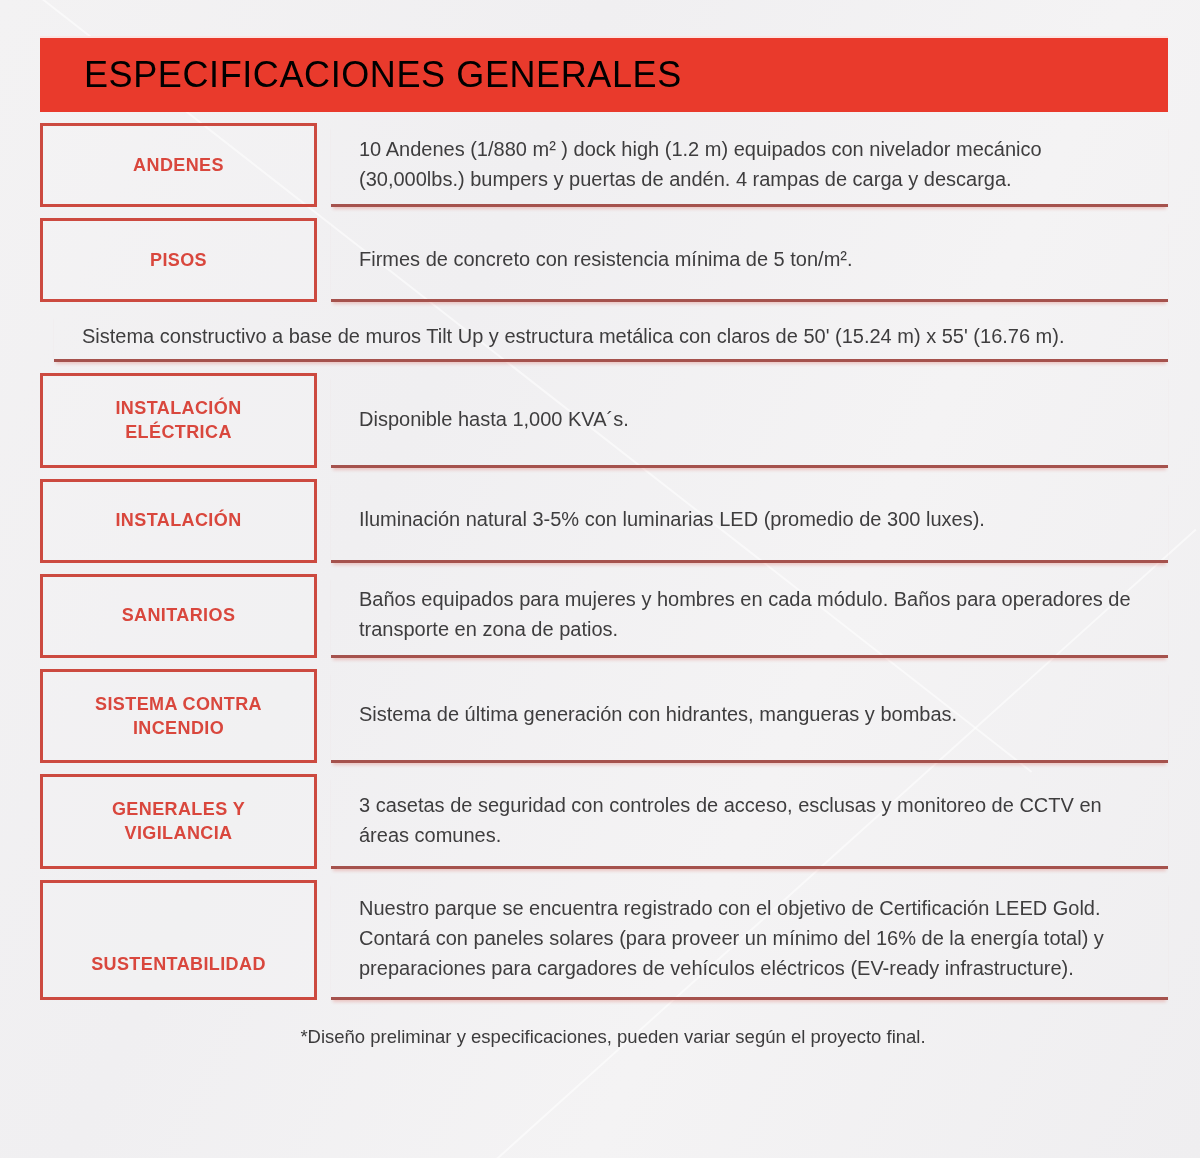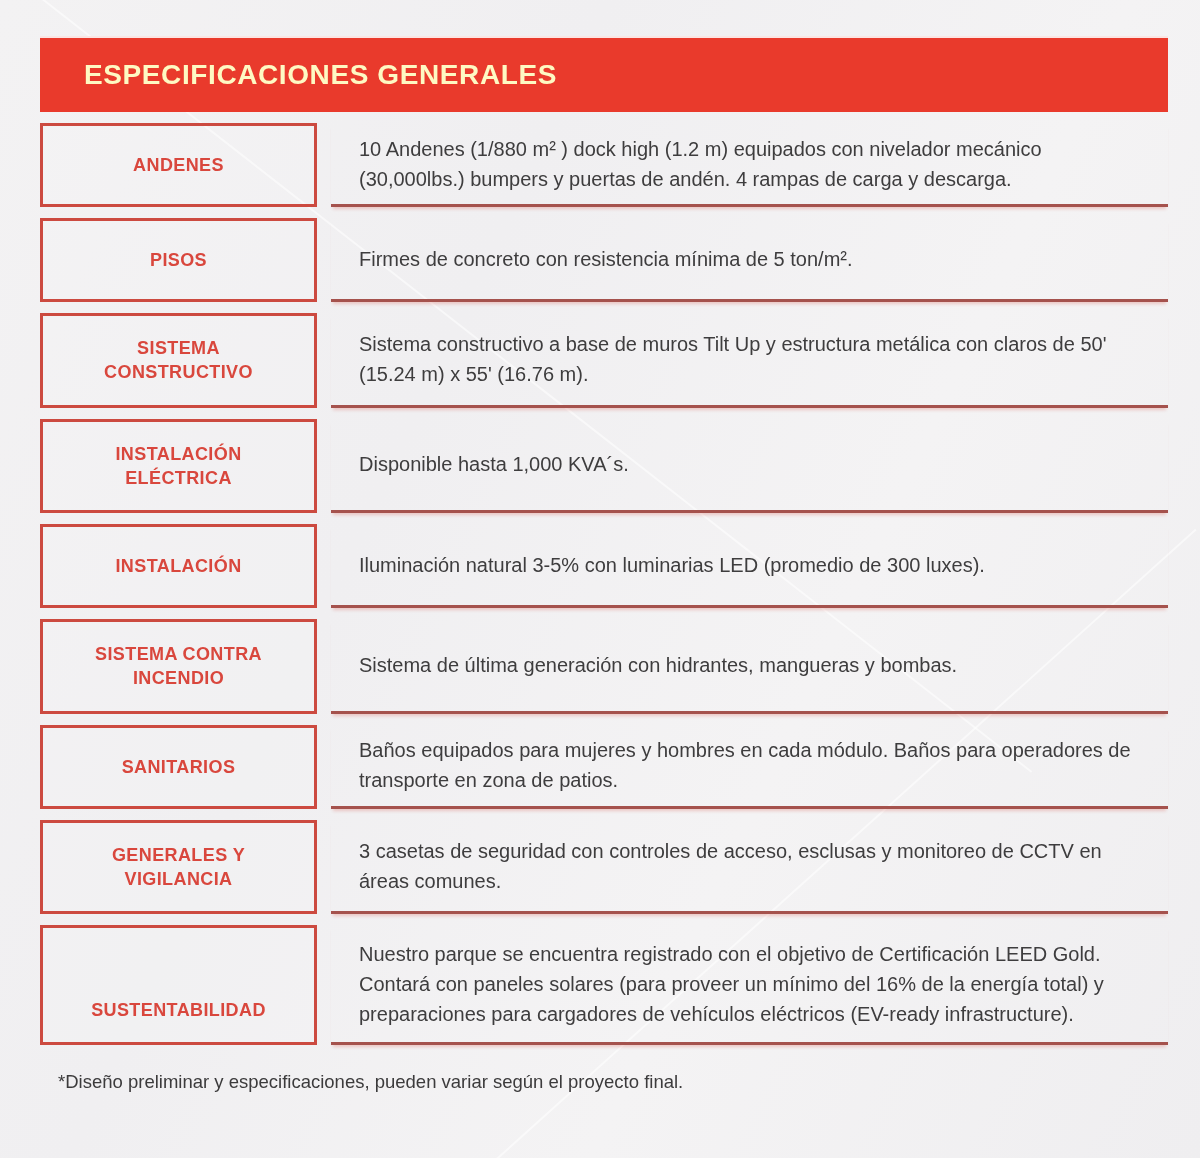--- a/index.html
+++ b/index.html
@@ -19,22 +19,22 @@
   }
   .header{
     background:#e93a2c;
     height:74px;
     display:flex;align-items:center;
     padding-left:44px;
     margin-bottom:3px;
     box-shadow:0 -2px 0 #fbe5e3;
   }
   .header h1{
-    margin:0;color:#fef9c3;
-    font-size:28px;font-weight:700;letter-spacing:0.6px;
+    margin:0;color:#000000;
+    font-size:36px;font-weight:400;letter-spacing:0.6px;
   }
   .row{
     display:flex;align-items:stretch;
     margin-top:11px;
   }
   .label-box{
     width:277px;flex:0 0 277px;
     box-sizing:border-box;
     border:3px solid #cc4a40;
     display:flex;align-items:center;justify-content:center;
@@ -55,21 +55,21 @@
     box-shadow:0 4px 3px -2px rgba(217,71,61,0.25);
     display:flex;align-items:center;
     padding:8px 30px 8px 28px;
     box-sizing:border-box;
   }
   .desc-cell p{
     margin:0;color:#3e3d3e;font-size:20px;line-height:1.5;
   }
   .footnote{
     margin:26px 0 4px 18px;
-    color:#3c3b3c;font-size:18.5px;
+    color:#3c3b3c;font-size:18.5px;text-align:center;
   }
 </style>
 </head>
 <body>
 
 <div class="crease crease-1"></div>
 <div class="crease crease-2"></div>
 
 <div class="page">
 
@@ -90,23 +90,20 @@
     <div class="label-box">
       <span class="label-text">PISOS</span>
     </div>
     <div class="desc-cell">
       <p>Firmes de concreto con resistencia mínima de 5 ton/m².</p>
     </div>
   </div>
 
 
   <div class="row">
-    <div class="label-box">
-      <span class="label-text">SISTEMA CONSTRUCTIVO</span>
-    </div>
     <div class="desc-cell">
       <p>Sistema constructivo a base de muros Tilt Up y estructura metálica con claros  de 50' (15.24 m) x 55' (16.76 m).</p>
     </div>
   </div>
 
   <div class="row">
     <div class="label-box">
       <span class="label-text">INSTALACIÓN ELÉCTRICA</span>
     </div>
     <div class="desc-cell">
@@ -118,33 +115,33 @@
     <div class="label-box">
       <span class="label-text">INSTALACIÓN</span>
     </div>
     <div class="desc-cell">
       <p>Iluminación natural 3-5% con luminarias LED (promedio de 300 luxes).</p>
     </div>
   </div>
 
   <div class="row">
     <div class="label-box">
-      <span class="label-text">SISTEMA CONTRA INCENDIO</span>
+      <span class="label-text">SANITARIOS</span>
     </div>
     <div class="desc-cell">
-      <p>Sistema de última generación con hidrantes, mangueras y bombas.</p>
+      <p>Baños equipados para mujeres y hombres en cada módulo. Baños para operadores de transporte en zona de patios.</p>
     </div>
   </div>
 
   <div class="row">
     <div class="label-box">
-      <span class="label-text">SANITARIOS</span>
+      <span class="label-text">SISTEMA CONTRA INCENDIO</span>
     </div>
     <div class="desc-cell">
-      <p>Baños equipados para mujeres y hombres en cada módulo. Baños para operadores de transporte en zona de patios.</p>
+      <p>Sistema de última generación con hidrantes, mangueras y bombas.</p>
     </div>
   </div>
 
   <div class="row">
     <div class="label-box">
       <span class="label-text">GENERALES Y VIGILANCIA</span>
     </div>
     <div class="desc-cell">
       <p>3 casetas de seguridad con controles de acceso, esclusas y monitoreo de CCTV en áreas comunes.</p>
     </div>

